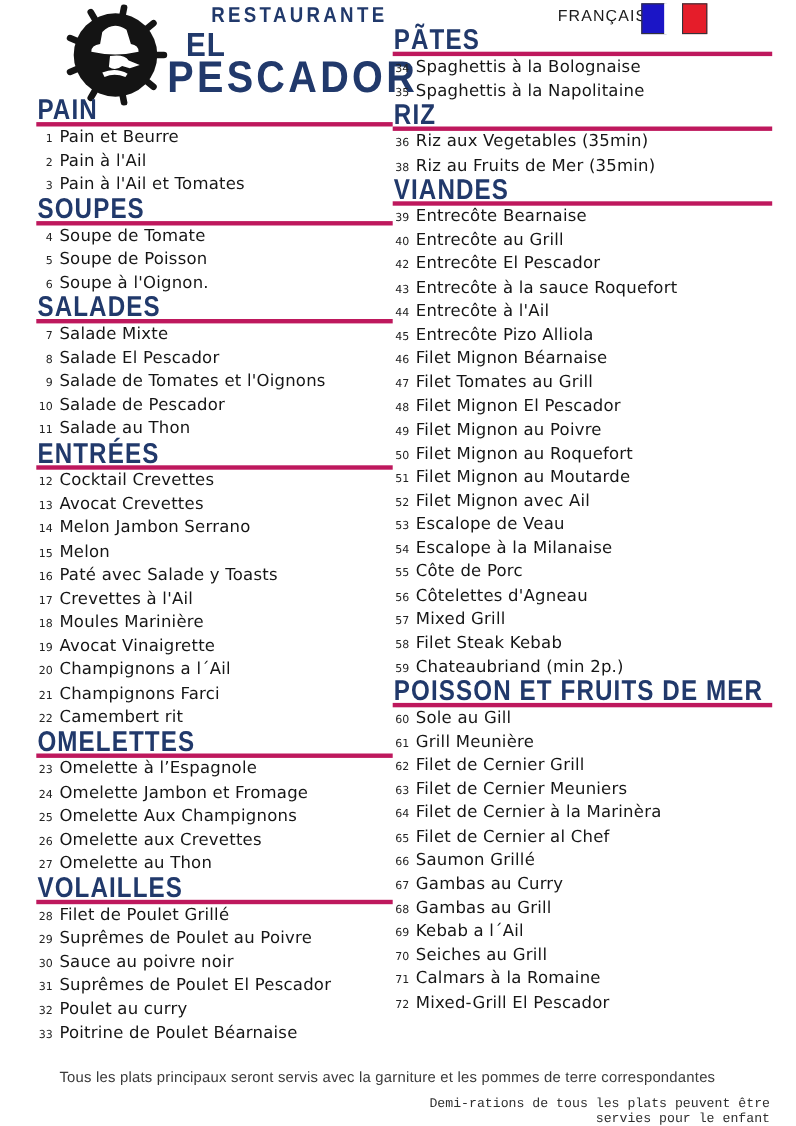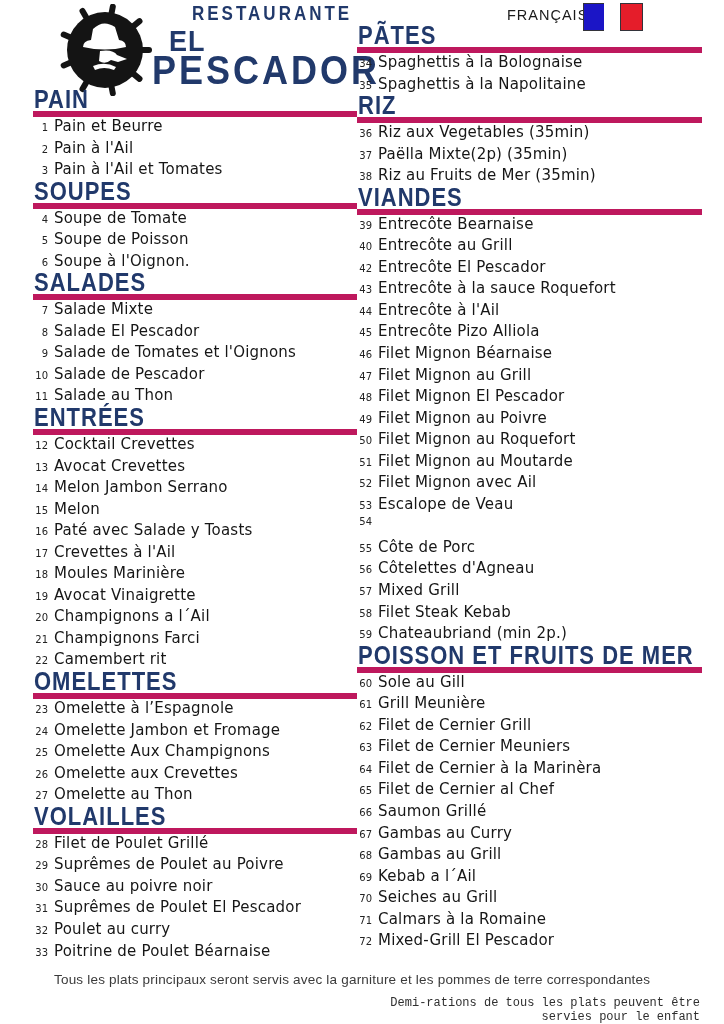--- a/index.html
+++ b/index.html
@@ -37,21 +37,21 @@
   .flag .b{left:0;background:var(--flag-blue);}
   .flag .w{left:21px;background:#ffffff;border-color:#ffffff;}
   .flag .r{left:37px;background:var(--flag-red);}
   
   .logo{left:55px;top:4px;width:100px;height:92px;}
   
   .col{position:absolute;}
   #col-left{left:33px;top:90px;width:324px;}
   #col-right{left:357px;top:26px;width:345px;}
   .section-head{
-    height:21px;border-bottom:6px solid #be185d;position:relative;
+    height:21px;border-bottom:4px solid #be185d;position:relative;
   }
   .section-title{
     position:absolute;left:1px;bottom:-1px;
     font-family:"Liberation Sans",sans-serif;font-weight:bold;
     font-size:22px;line-height:20px;letter-spacing:1px;color:var(--navy);
     transform:scaleY(1.18);transform-origin:left bottom;
     white-space:nowrap;
   }
   .item{
     display:flex;align-items:baseline;height:21.55px;white-space:nowrap;overflow:visible;
@@ -271,24 +271,20 @@
       <span class="label">Spaghettis à la Napolitaine</span>
     </div>
     <div class="section-head">
       <div class="section-title">RIZ</div>
     </div>
     <div class="item">
       <span class="num">36</span>
       <span class="label">Riz aux Vegetables (35min)</span>
     </div>
     <div class="item">
-      <span class="num">37</span>
-      <span class="label">Paëlla Mixte(2p) (35min)</span>
-    </div>
-    <div class="item">
       <span class="num">38</span>
       <span class="label">Riz au  Fruits de Mer (35min)</span>
     </div>
     <div class="section-head">
       <div class="section-title">VIANDES</div>
     </div>
     <div class="item">
       <span class="num">39</span>
       <span class="label">Entrecôte Bearnaise</span>
     </div>
@@ -311,21 +307,21 @@
     <div class="item">
       <span class="num">45</span>
       <span class="label">Entrecôte Pizo Alliola</span>
     </div>
     <div class="item">
       <span class="num">46</span>
       <span class="label">Filet Mignon Béarnaise</span>
     </div>
     <div class="item">
       <span class="num">47</span>
-      <span class="label">Filet Mignon au Grill</span>
+      <span class="label">Filet Tomates au Grill</span>
     </div>
     <div class="item">
       <span class="num">48</span>
       <span class="label">Filet Mignon El Pescador</span>
     </div>
     <div class="item">
       <span class="num">49</span>
       <span class="label">Filet Mignon au Poivre</span>
     </div>
     <div class="item">
@@ -339,20 +335,21 @@
     <div class="item">
       <span class="num">52</span>
       <span class="label">Filet Mignon avec Ail</span>
     </div>
     <div class="item">
       <span class="num">53</span>
       <span class="label">Escalope de Veau</span>
     </div>
     <div class="item">
       <span class="num">54</span>
+      <span class="label">Escalope à la Milanaise</span>
     </div>
     <div class="item">
       <span class="num">55</span>
       <span class="label">Côte de Porc</span>
     </div>
     <div class="item">
       <span class="num">56</span>
       <span class="label">Côtelettes d'Agneau</span>
     </div>
     <div class="item">

